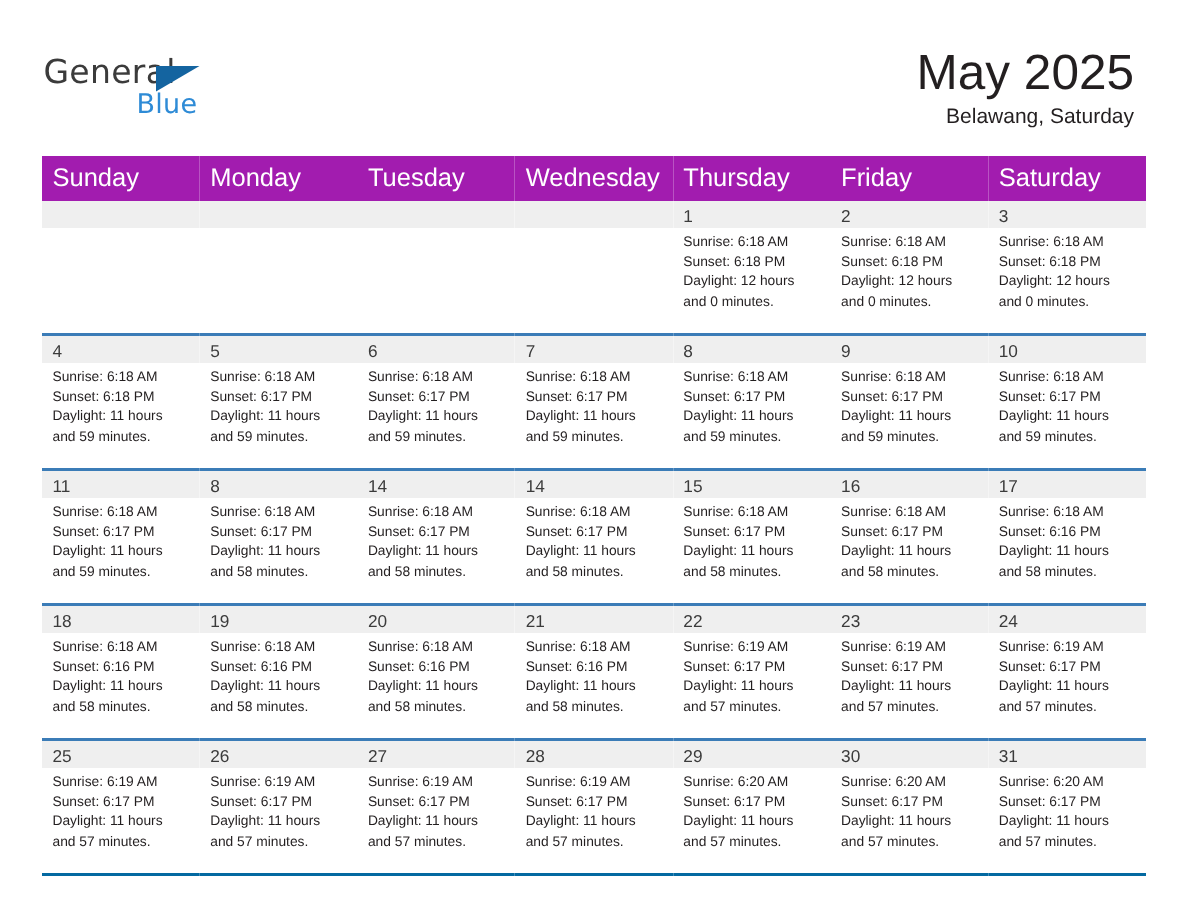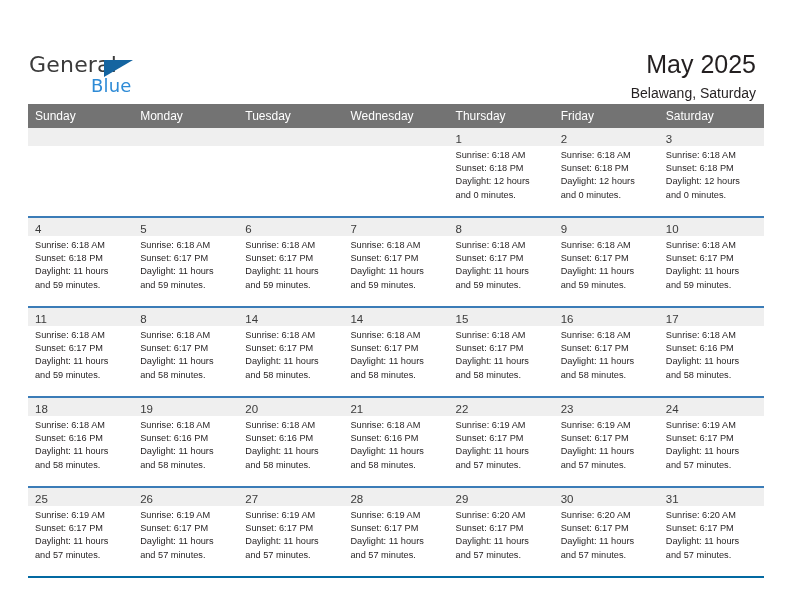--- a/index.html
+++ b/index.html
@@ -21,21 +21,20 @@
     box-sizing: border-box;
   }
 
   
   .top {
     position: absolute;
     left: 0;
     top: 0;
     width: 792px;
     height: 100px;
-    margin-top: 16px;
   }
   .logo {
     position: absolute;
     left: 29px;
     top: 36px;
     width: 130px;
     height: 52px;
   }
   .logo-general {
     position: absolute;
@@ -65,21 +64,21 @@
     font-family: "DejaVu Sans", sans-serif;
   }
 
   .title-block {
     position: absolute;
     right: 36px;
     top: 32px;
     text-align: right;
   }
   .cal-title {
-    font-size: 25px;
+    font-size: 33px;
     font-weight: normal;
     color: #231f20;
     line-height: 32px;
     white-space: nowrap;
   }
   .cal-subtitle {
     font-size: 14px;
     color: #231f20;
     line-height: 20px;
     margin-top: 3px;
@@ -89,24 +88,24 @@
   
   .cal {
     position: absolute;
     left: 28px;
     top: 104px;
     width: 736px;
     border-collapse: collapse;
     table-layout: fixed;
   }
   .cal th {
-    background: #737373;
+    background: #a21caf;
     color: #ffffff;
     font-weight: normal;
-    font-size: 12px;
+    font-size: 17px;
     text-align: left;
     padding: 5px 0 5px 7px;
     height: 12px;
     border: none;
   }
   .cal td {
     vertical-align: top;
     padding: 0;
     border-top: 2px solid #3b7cb7;
     background: #ffffff;

